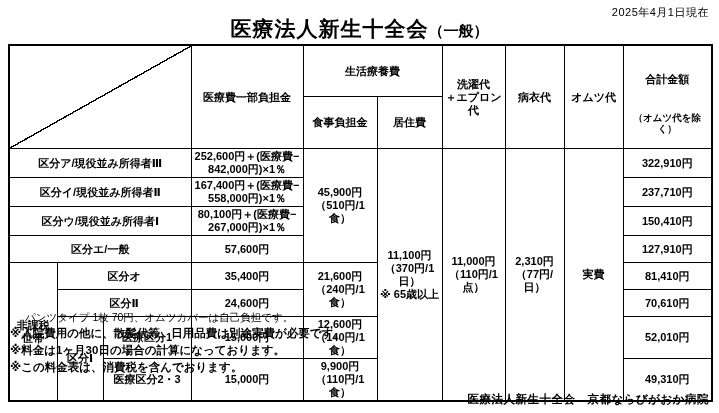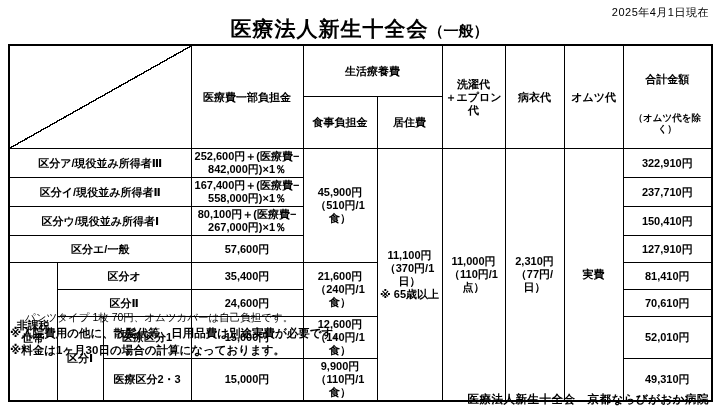--- a/index.html
+++ b/index.html
@@ -157,15 +157,16 @@
 （110円/1食）</td>
       <td>49,310円</td>
     </tr>
   </tbody>
 </table>
 
 <div class="notes">
   <div class="note-indent">パンツタイプ 1枚 70円、オムツカバーは自己負担です。</div>
   <div class="note-star note-star-first">※入院費用の他に、散髪代等、日用品費は別途実費が必要です。</div>
   <div class="note-star">※料金は1ヶ月30日の場合の計算になっております。</div>
+  <div class="note-star">※この料金表は、消費税を含んでおります。</div>
 </div>
 
 <div class="publisher">医療法人新生十全会　京都ならびがおか病院</div>
 
 </body></html>

